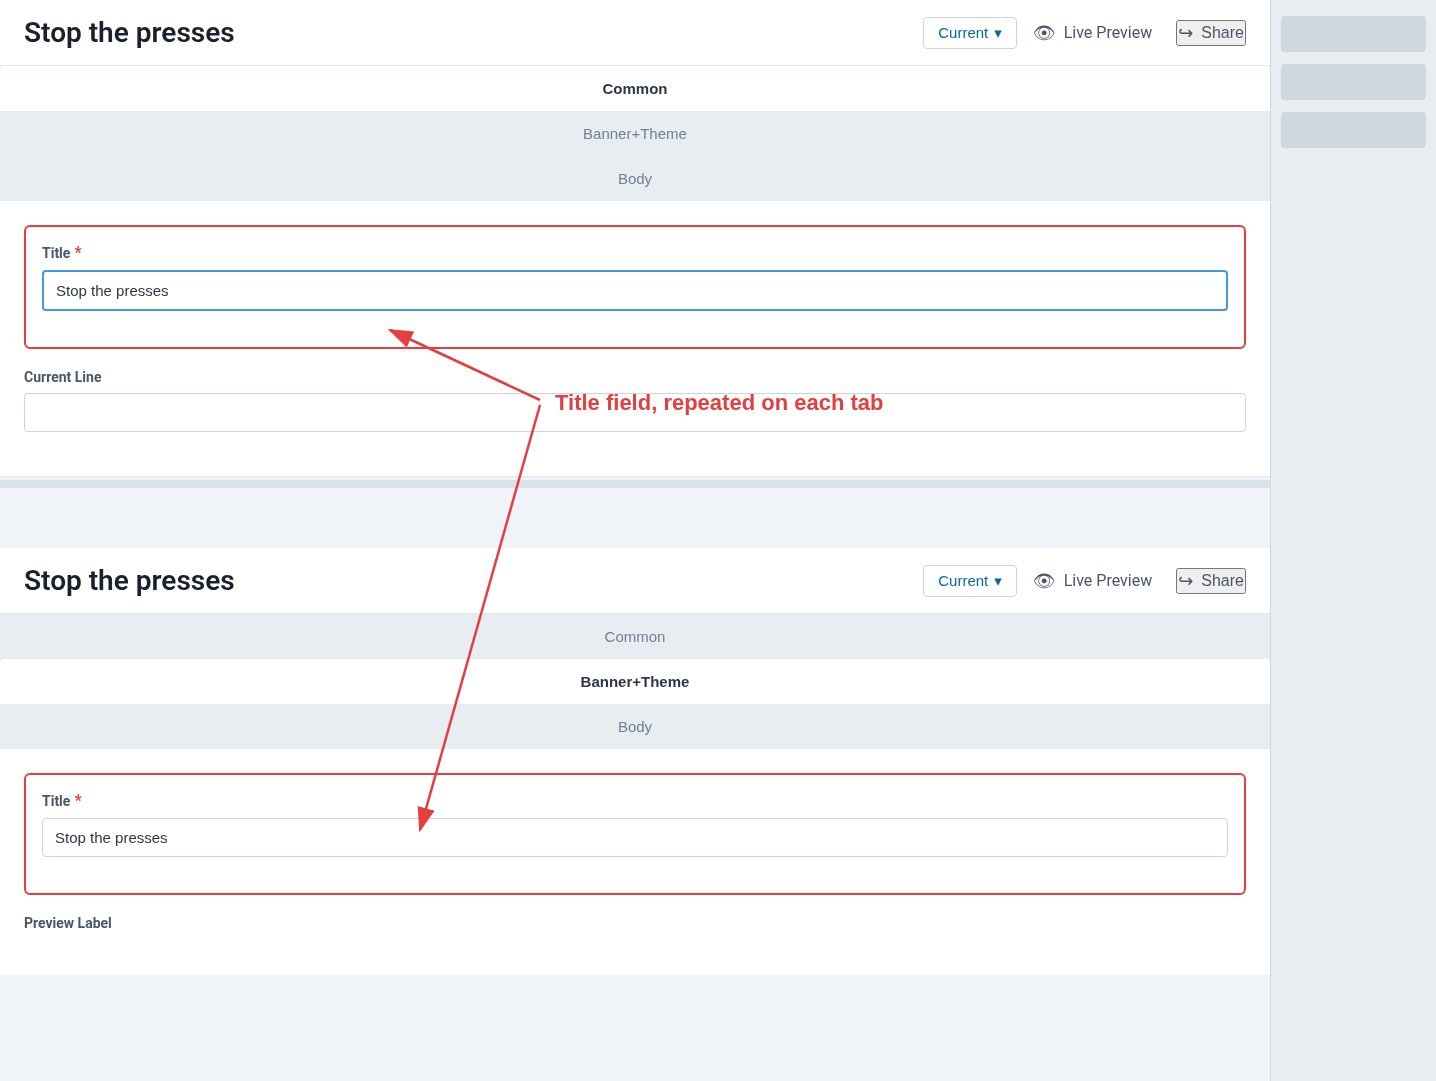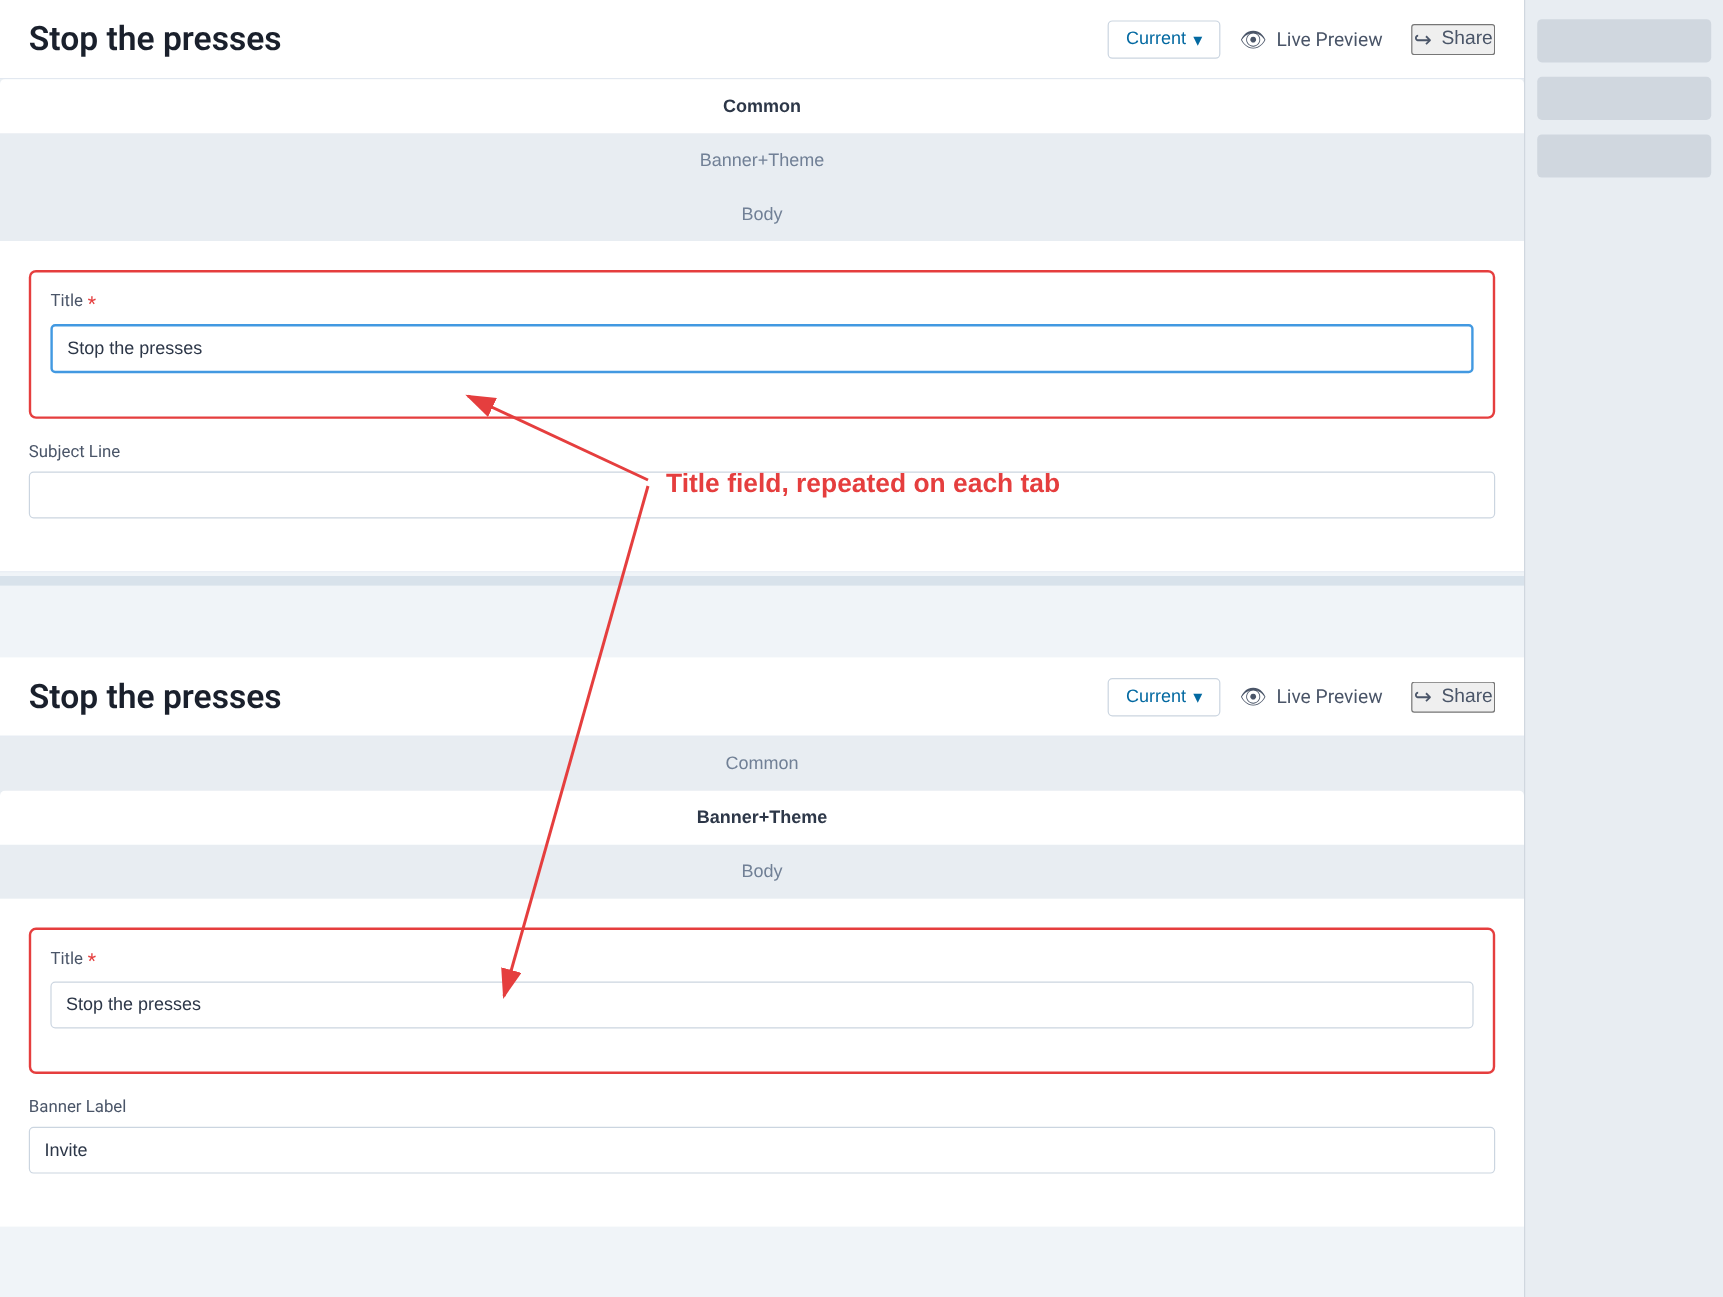--- a/index.html
+++ b/index.html
@@ -92,25 +92,25 @@
     .panel-content {
       padding: 24px 24px;
       background: #fff;
     }
 
     .field-group {
       margin-bottom: 20px;
     }
     .field-label {
       font-size: 14px;
-      font-weight: 400;
+      font-weight: 700;
       color: #4a5568;
       margin-bottom: 8px;
       display: flex;
-      align-items: flex-start;
+      align-items: center;
       gap: 4px;
     }
     .required-star {
       color: #e53e3e;
       font-size: 16px;
     }
     .field-input {
       width: 100%;
       padding: 10px 12px;
       border: 1px solid #cbd5e0;
@@ -231,21 +231,21 @@
         <div class="field-label">
           <span>Title</span>
           <span class="required-star">*</span>
         </div>
         <input class="field-input focused" type="text" value="Stop the presses" style="">
       </div>
     </div>
 
     <div class="field-group">
       <div class="field-label">
-        <span>Subject Line</span>
+        <span>Current Line</span>
       </div>
       <input class="field-input" type="text" value="" style="">
     </div>
   </div>
 </div>
 
 <div class="panel-divider"></div>
 
 <div class="bottom-section">
 
@@ -286,23 +286,22 @@
         <div class="field-label">
           <span>Title</span>
           <span class="required-star">*</span>
         </div>
         <input class="field-input" type="text" value="Stop the presses" style="">
       </div>
     </div>
 
     <div class="field-group">
       <div class="field-label">
-        <span>Banner Label</span>
+        <span>Preview Label</span>
       </div>
-      <input class="field-input" type="text" value="Invite" style="">
     </div>
   </div>
 </div>
 
 <div class="right-sidebar">
   <div class="sidebar-item"></div>
   <div class="sidebar-item"></div>
   <div class="sidebar-item"></div>
 </div>
 

